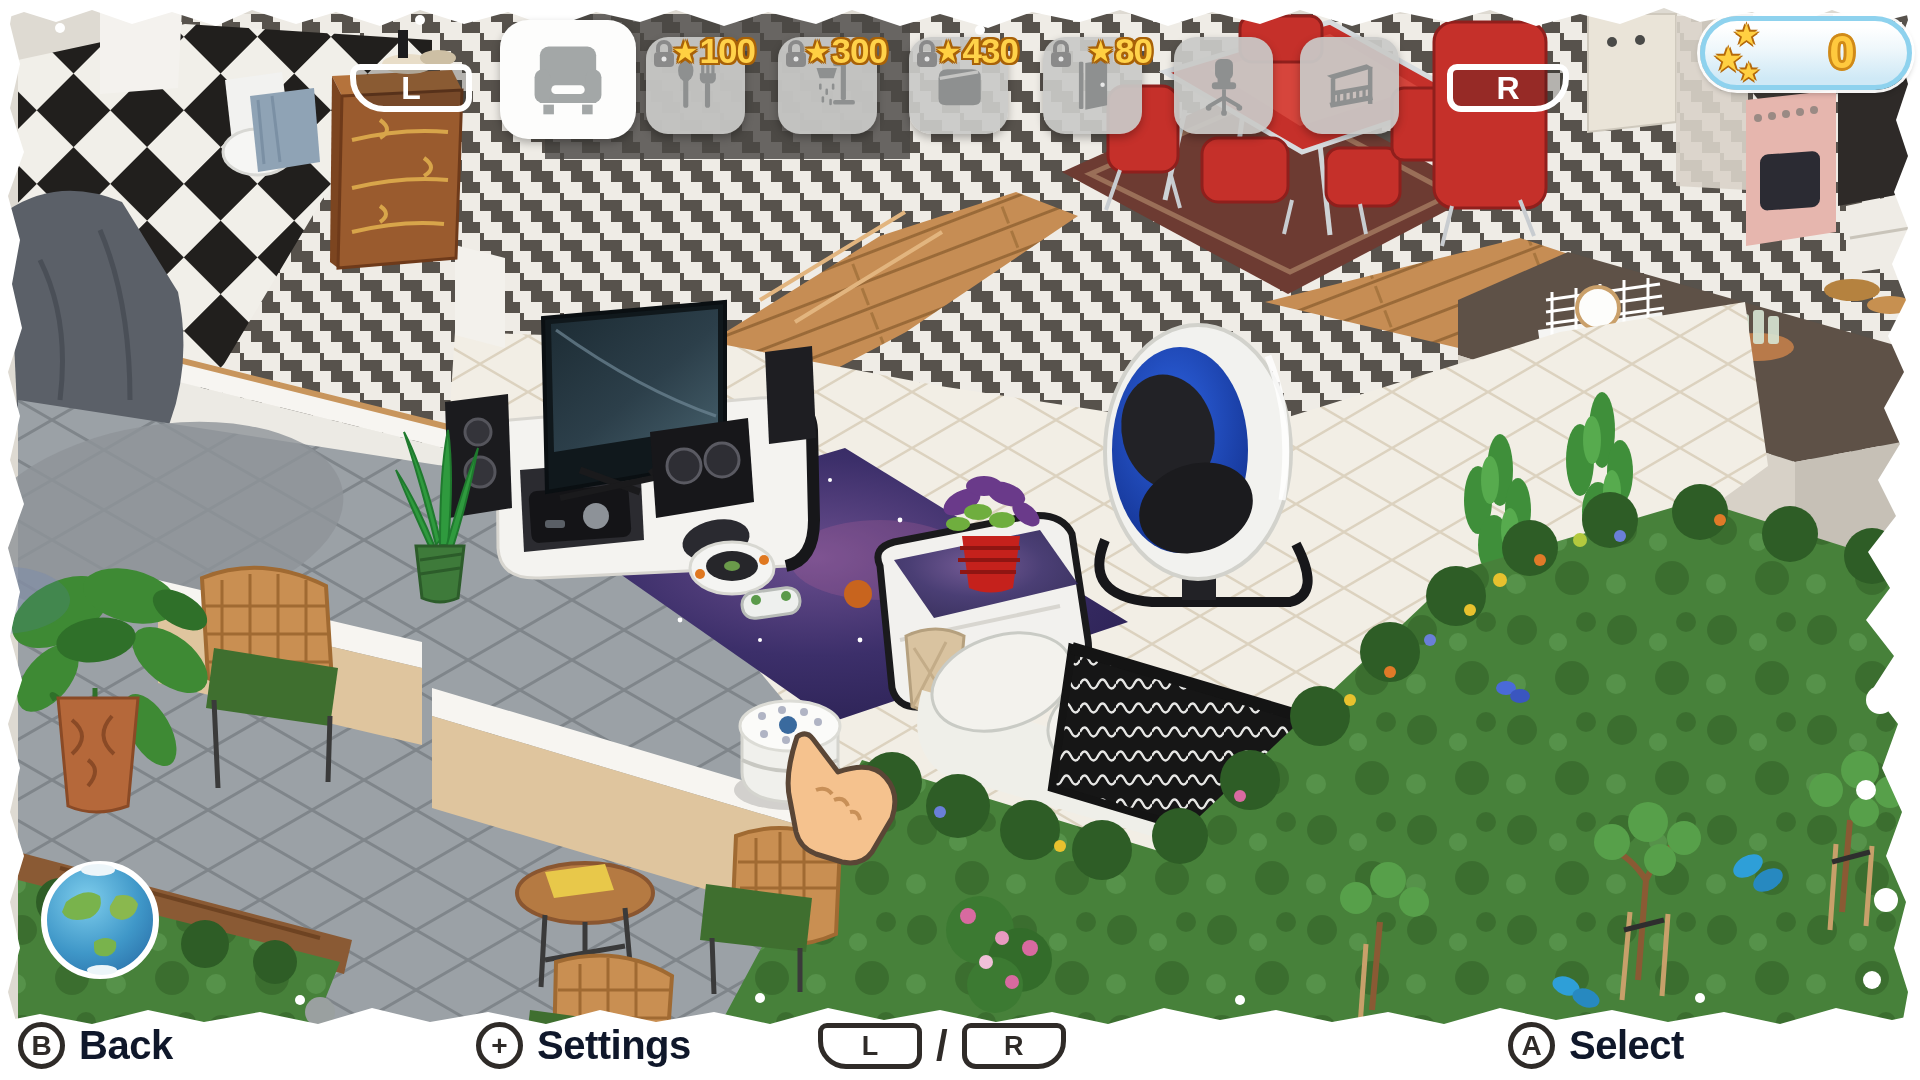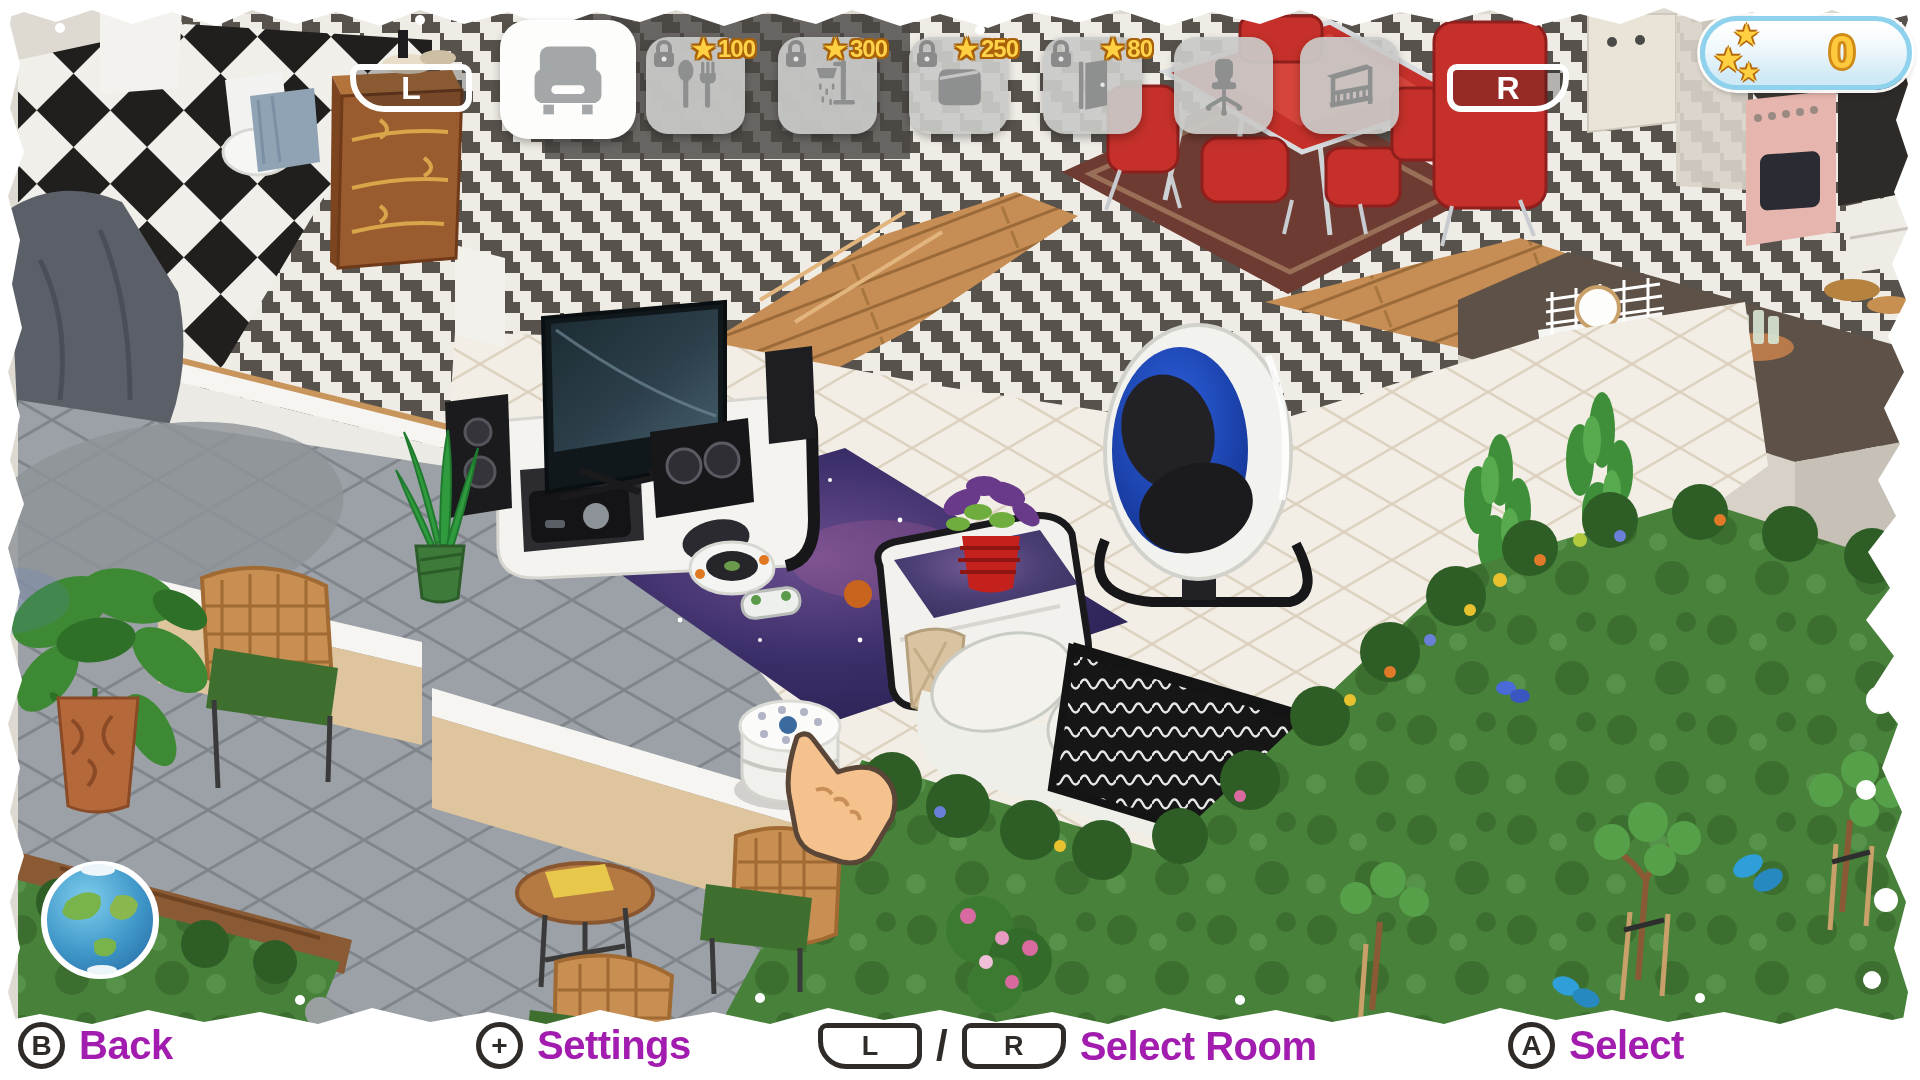--- a/index.html
+++ b/index.html
@@ -17,21 +17,21 @@
   .tab{position:absolute;top:37px;width:99px;height:97px;border-radius:22px;
        background:rgba(201,201,199,.93);box-shadow:0 4px 8px rgba(0,0,0,.28);
        display:flex;align-items:center;justify-content:center;pointer-events:auto;}
   .tab.selected{top:20px;width:136px;height:119px;border-radius:28px;background:#fdfdfc;}
   .tab svg.glyph{width:64px;height:64px;}
   .tab.selected svg.glyph{width:88px;height:88px;}
   .lockbadge{position:absolute;left:5px;top:3px;width:26px;height:30px;}
   .cost{position:absolute;top:-6px;right:-10px;display:flex;align-items:center;white-space:nowrap;}
   .cost .star{font-size:30px;color:#ffd042;
     text-shadow:-2px 0 #a96208,2px 0 #a96208,0 -2px #a96208,0 2px #a96208,-2px -2px #a96208,2px 2px #a96208,-2px 2px #a96208,2px -2px #a96208;}
-  .cost .num{font-size:24px;font-weight:900;color:#ffd24a;margin-left:1px;letter-spacing:-1px;
+  .cost .num{font-size:35px;font-weight:900;color:#ffd24a;margin-left:1px;letter-spacing:-1px;
     text-shadow:-2px 0 #a96208,2px 0 #a96208,0 -2px #a96208,0 2px #a96208,-2px -2px #a96208,2px 2px #a96208,-2px 2px #a96208,2px -2px #a96208;}
   .starpill{position:absolute;left:1700px;top:16px;width:212px;height:74px;border-radius:40px;
     background:linear-gradient(#ffffff 10%,#eef7fb 45%,#cfe9f6 90%);
     border:5px solid #8ed2ee;box-shadow:0 0 0 3px rgba(255,255,255,.95),0 3px 6px rgba(0,0,0,.3);
     pointer-events:auto;}
   .starpill .cluster{position:absolute;left:10px;top:2px;width:64px;height:64px;}
   .starpill .cluster span{position:absolute;color:#ffd042;
     text-shadow:-2px 0 #b5690a,2px 0 #b5690a,0 -2px #b5690a,0 2px #b5690a;}
   .starpill .balance{position:absolute;left:90px;right:18px;top:4px;text-align:center;
     font-size:46px;font-weight:900;color:#ffc93e;
@@ -39,21 +39,21 @@
   
   .bbar{position:absolute;left:0;top:1012px;width:1920px;height:68px;pointer-events:none;}
   .bbar .item{position:absolute;top:10px;display:flex;align-items:center;gap:14px;}
   .cbtn{width:47px;height:47px;border:5px solid #2f2b28;border-radius:50%;color:#2f2b28;
         font-weight:800;font-size:28px;display:flex;align-items:center;justify-content:center;
         background:transparent;pointer-events:auto;}
   .kbtn{width:104px;height:46px;border:5px solid #2f2b28;color:#2f2b28;font-weight:800;font-size:27px;
         display:flex;align-items:center;justify-content:center;pointer-events:auto;}
   .kbtn.l{border-radius:9px 9px 14px 28px;}
   .kbtn.r{border-radius:9px 9px 28px 14px;}
-  .blabel{font-size:40px;font-weight:800;color:#a21caf;letter-spacing:-.5px;}
+  .blabel{font-size:40px;font-weight:800;color:#0f172a;letter-spacing:-.5px;}
   .slash{font-size:42px;font-weight:800;color:#2f2b28;}
   
   .globe{position:absolute;left:38px;top:858px;width:124px;height:124px;pointer-events:auto;}
   .edge{position:absolute;inset:0;pointer-events:none;}
 </style>
 </head>
 <body>
 
 <div class="stage">
 
@@ -650,21 +650,21 @@
       <path d="M18 38 q0 -14 14 -14 h38 q14 0 14 12 v34 q0 10 -12 10 h-42 q-12 0 -12 -10 z"></path>
       <path d="M20 38 L80 28" stroke="#c4c4c2" stroke-width="5" fill="none"></path>
     </svg>
     <svg class="lockbadge" viewBox="0 0 26 30">
       <path d="M7 12 v-4 a6 6 0 0 1 12 0 v4" fill="none" stroke="#8a8a8a" stroke-width="4"></path>
       <rect x="3" y="12" width="20" height="15" rx="4" fill="#8a8a8a"></rect>
       <circle cx="13" cy="19" r="2.5" fill="#e6e6e6"></circle>
     </svg>
     <div class="cost">
       <span class="star">★</span>
-      <span class="num">250</span>
+      <span class="num">430</span>
     </div>
   </div>
 
   <div class="tab" style="left:1043px">
     <svg class="glyph" viewBox="0 0 100 100" fill="#8e9090">
       <rect x="28" y="12" width="7" height="74" rx="2"></rect>
       <path d="M38 14 L72 9 L72 80 L38 87 Z"></path>
       <circle cx="65" cy="48" r="3.5" fill="#e8e8e8"></circle>
     </svg>
     <svg class="lockbadge" viewBox="0 0 26 30">
@@ -740,21 +740,20 @@
     <div class="blabel">Back</div>
   </div>
   <div class="item" style="left:476px">
     <div class="cbtn">+</div>
     <div class="blabel">Settings</div>
   </div>
   <div class="item" style="left:818px">
     <div class="kbtn l">L</div>
     <div class="slash">/</div>
     <div class="kbtn r">R</div>
-    <div class="blabel">Select Room</div>
   </div>
   <div class="item" style="left:1508px">
     <div class="cbtn">A</div>
     <div class="blabel">Select</div>
   </div>
 </div>
 
 </div>
 
 </body></html>

